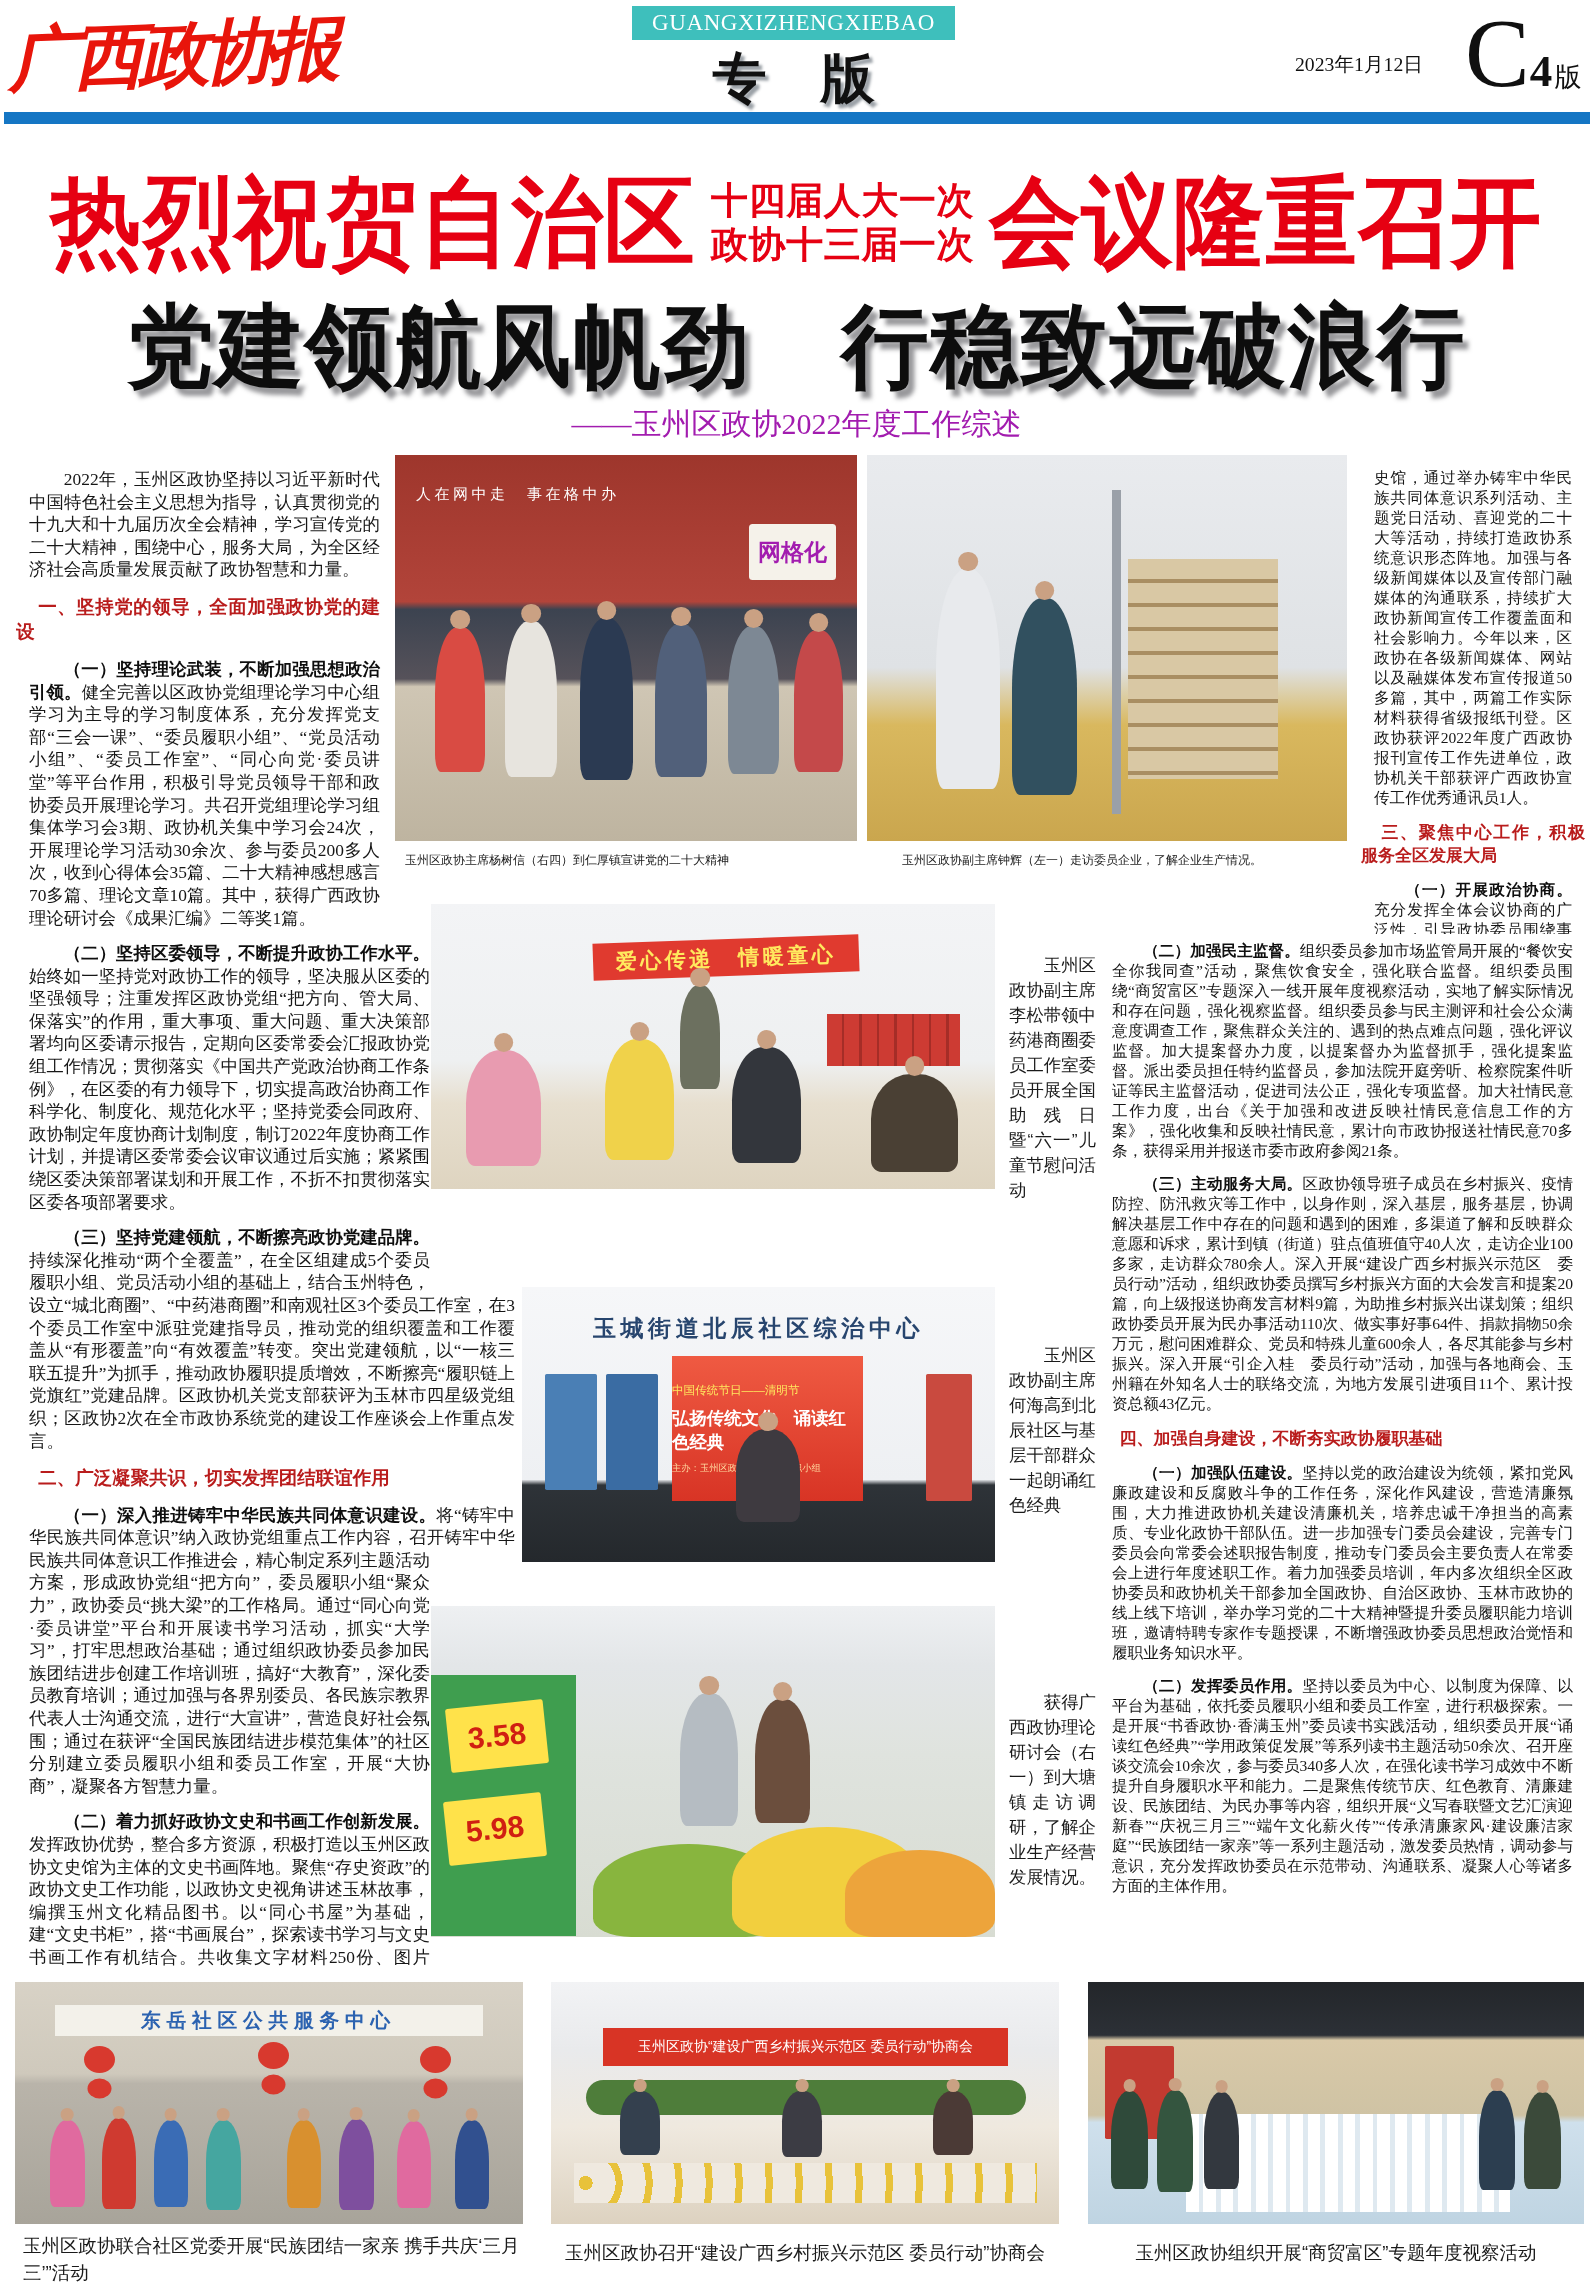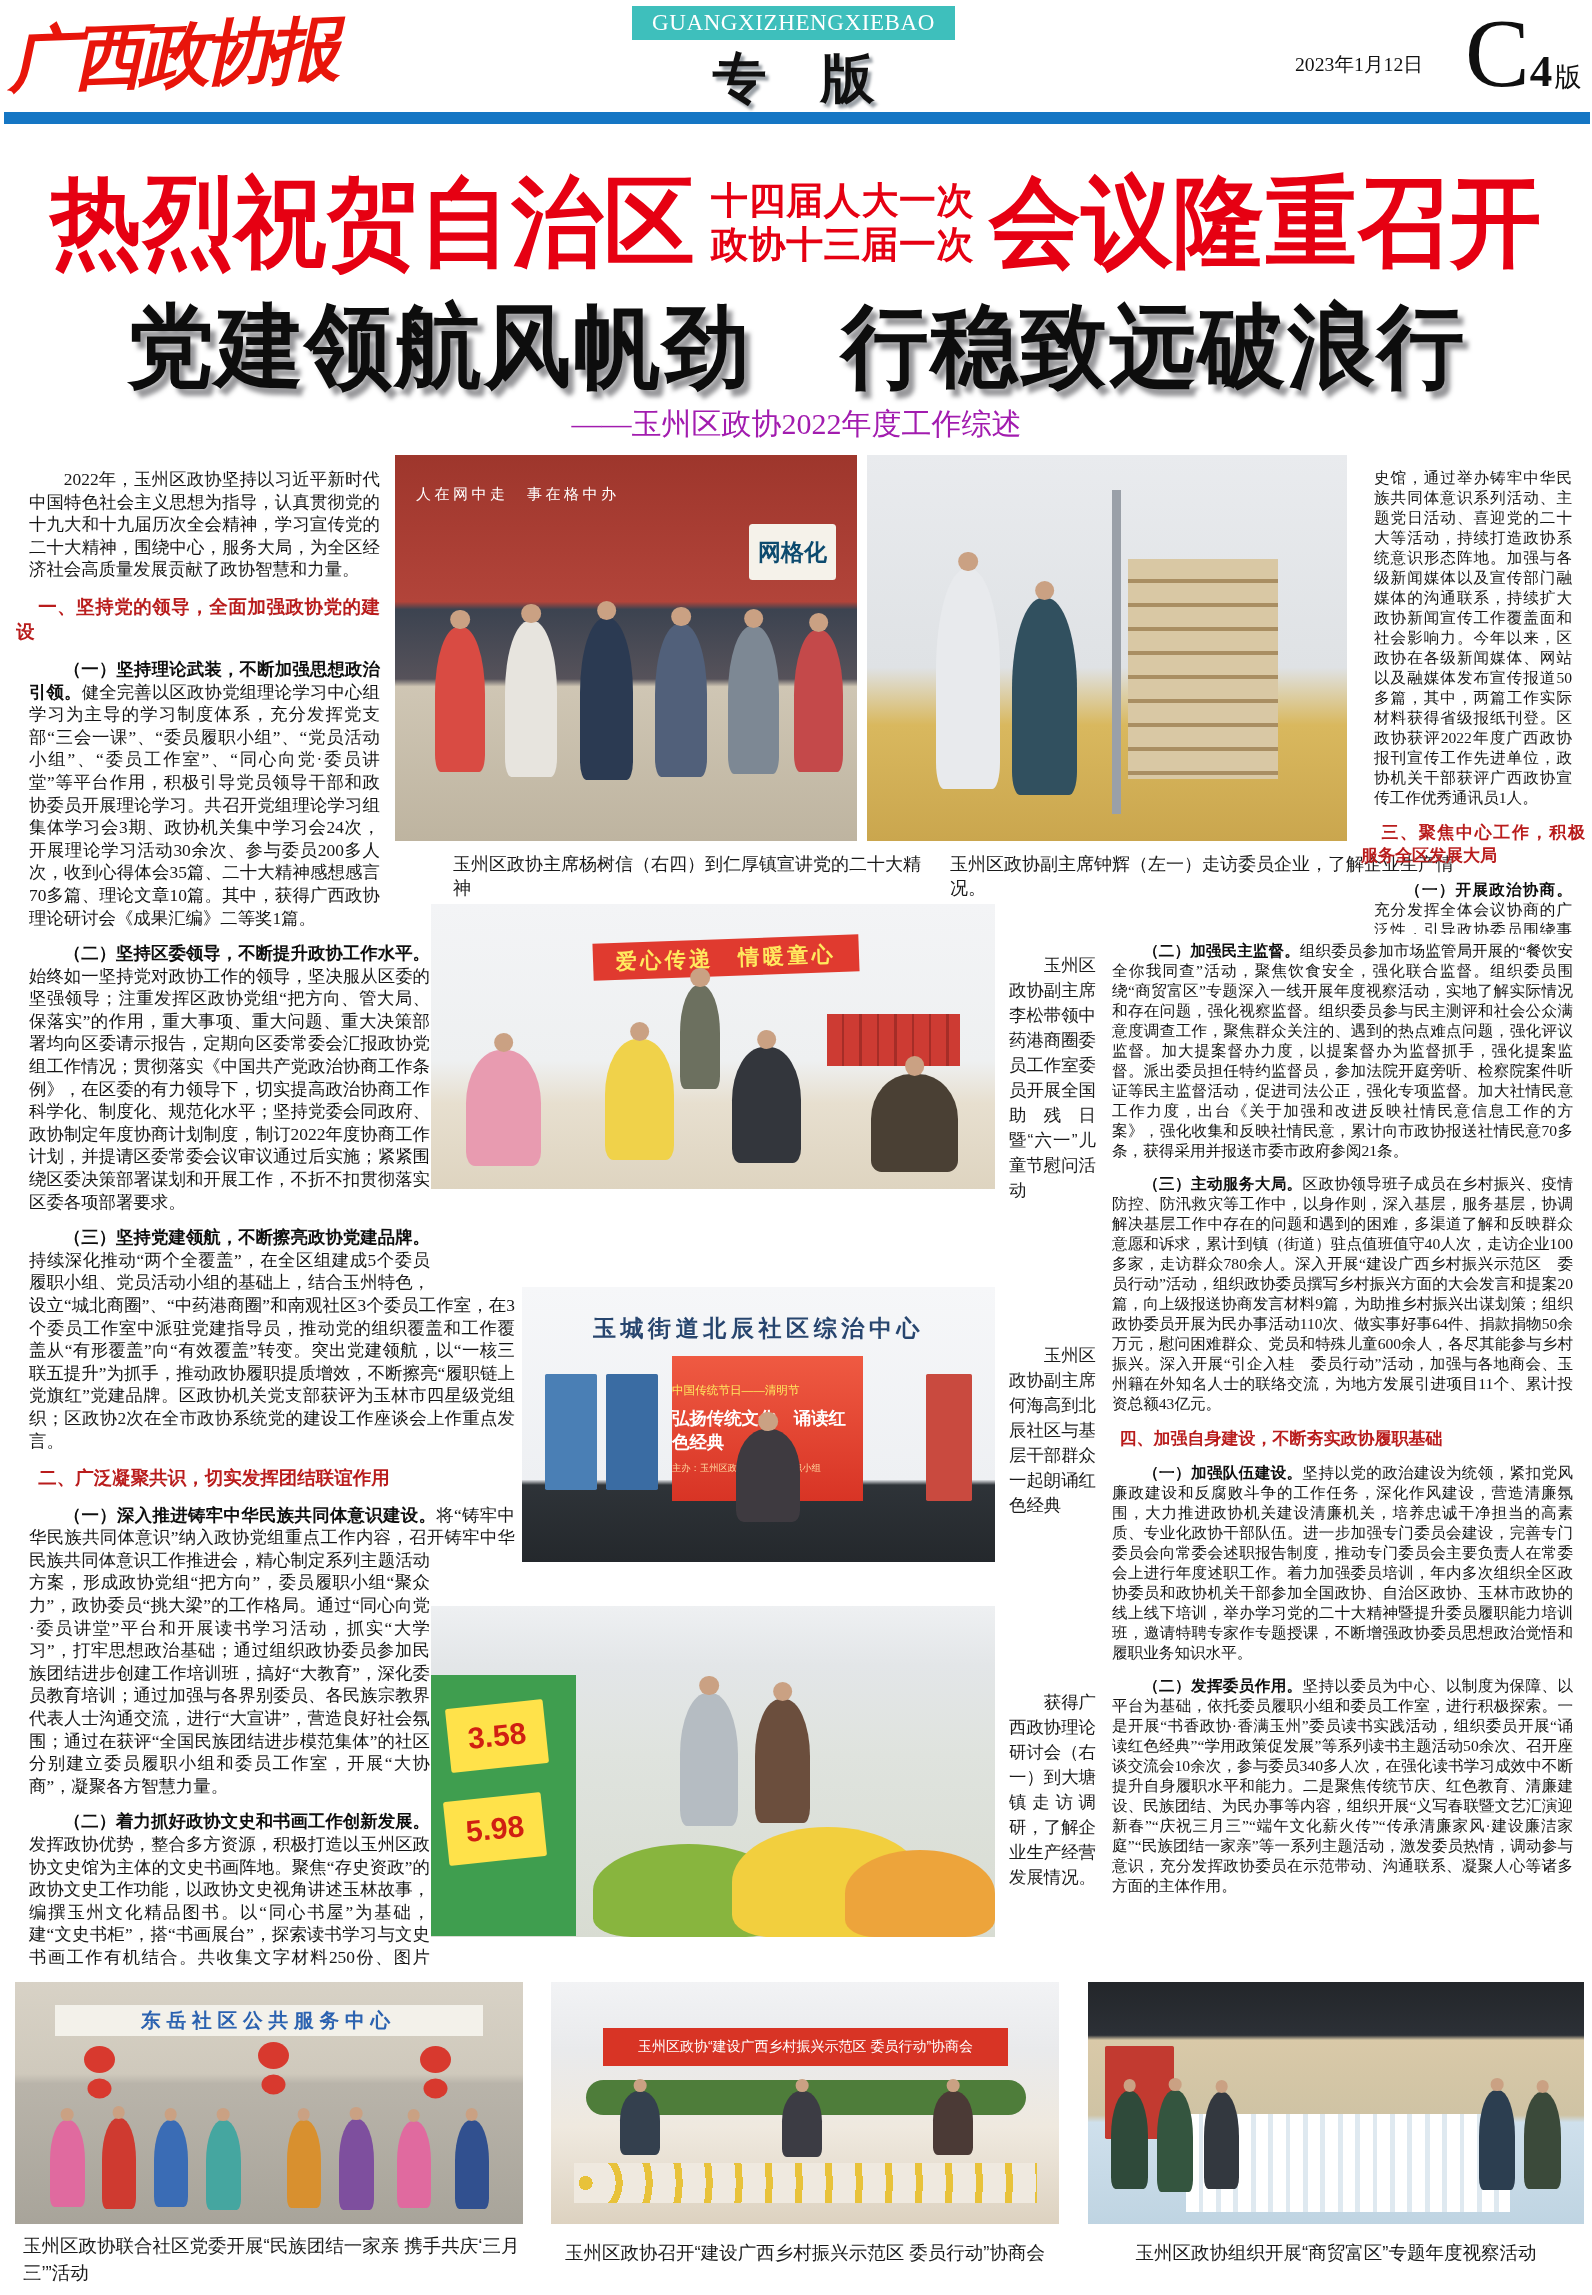--- a/index.html
+++ b/index.html
@@ -47,21 +47,21 @@
   .para{margin:13px;text-indent:2em;}
   .para.cont{text-indent:0;}
   .lead{font-family:"Liberation Sans",sans-serif;font-weight:bold;color:#0e0e0e;}
   .sec-head{margin:2.3px 0;font-family:"Liberation Sans",sans-serif;font-weight:bold;color:#b91c1c;
             text-indent:1.2em;}
   .col-left .sec-head{font-size:18.5px;line-height:25.5px;}
   .col-rtop .sec-head,.col-rmain .sec-head{font-size:17px;line-height:23px;}
 
   
   .cap{font-family:"Liberation Sans",sans-serif;color:#1a1a1a;}
-  .cap-top{font-size:18px;margin-left:48px;}
+  .cap-top{font-size:12px;}
   .cap-side{width:87px;font-size:17.4px;line-height:25px;text-align:justify;}
   .cap-bottom{font-size:18.5px;line-height:27px;}
 
   
   .photo{overflow:hidden;}
   .ph-label{position:absolute;white-space:nowrap;}
 
   .photo1{background:linear-gradient(180deg,#9e362c 0%,#b2443a 38%,#3c4350 40%,#56525a 58%,#cfc6b4 60%,#beb4a0 100%);}
   .photo2{background:linear-gradient(180deg,#e9ebee 0%,#dfe2e5 55%,#d9b85e 70%,#caa64e 100%);}
   .photo3{background:linear-gradient(180deg,#f3f4f6 0%,#eef0f1 55%,#e7dfcf 70%,#ded4c0 100%);}
@@ -126,21 +126,21 @@
     <p class="para"><b class="lead">（三）坚持党建领航，不断擦亮政协党建品牌。</b><span>持续深化推动“两个全覆盖”，在全区组建成5个委员履职小组、党员活动小组的基础上，结合玉州特色，设立“城北商圈”、“中药港商圈”和南观社区3个委员工作室，在3个委员工作室中派驻党建指导员，推动党的组织覆盖和工作覆盖从“有形覆盖”向“有效覆盖”转变。突出党建领航，以“一核三联五提升”为抓手，推动政协履职提质增效，不断擦亮“履职链上党旗红”党建品牌。区政协机关党支部获评为玉林市四星级党组织；区政协2次在全市政协系统党的建设工作座谈会上作重点发言。</span></p>
     <p class="sec-head">二、广泛凝聚共识，切实发挥团结联谊作用</p>
     <p class="para"><b class="lead">（一）深入推进铸牢中华民族共同体意识建设。</b><span>将“铸牢中华民族共同体意识”纳入政协党组重点工作内容，召开铸牢中华民族共同体意识工作推进会，精心制定系列主题活动方案，形成政协党组“把方向”，委员履职小组“聚众力”，政协委员“挑大梁”的工作格局。通过“同心向党·委员讲堂”平台和开展读书学习活动，抓实“大学习”，打牢思想政治基础；通过组织政协委员参加民族团结进步创建工作培训班，搞好“大教育”，深化委员教育培训；通过加强与各界别委员、各民族宗教界代表人士沟通交流，进行“大宣讲”，营造良好社会氛围；通过在获评“全国民族团结进步模范集体”的社区分别建立委员履职小组和委员工作室，开展“大协商”，凝聚各方智慧力量。</span></p>
     <p class="para"><b class="lead">（二）着力抓好政协文史和书画工作创新发展。</b><span>发挥政协优势，整合多方资源，积极打造以玉州区政协文史馆为主体的文史书画阵地。聚焦“存史资政”的政协文史工作功能，以政协文史视角讲述玉林故事，编撰玉州文化精品图书。以“同心书屋”为基础，建“文史书柜”，搭“书画展台”，探索读书学习与文史书画工作有机结合。共收集文字材料250份、图片3000多张、录像20多份，收到爱心人士捐赠的一批具有存史和研究价值的“三亲”史料，收到艺术界人士书画作品80多件，在市政协书画摄影作品展展出作品16件；出版8期《玉州文史》，组织开展各类文史书画活动60余场，先后接待多个政协考察组到玉州区政协文史馆参观考察，累计接待参观人数达500多人（次）。</span></p>
 
   </div>
 
   <div class="abs photo photo1" style="left:395px;top:455px;width:462px;height:386px;">
     <div class="ph-label" style="left:21px;top:30px;color:#fff;font-size:15px;letter-spacing:3.5px;font-family:'Liberation Sans',sans-serif;">人在网中走　事在格中办</div>
     <div class="banner" style="right:21px;top:69px;width:87px;height:56px;background:#f5f2ea;border-radius:3.5px;">
-      <span style="color:#0c4a6e;font-weight:bold;font-size:23px;font-family:Liberation Sans, sans-serif;">网格化</span>
+      <span style="color:#a21caf;font-weight:bold;font-size:23px;font-family:Liberation Sans, sans-serif;">网格化</span>
     </div>
     <div class="fig" style="left:40px;bottom:69px;width:50px;height:145px;background:#d94b43;"></div>
     <div class="fig" style="left:110px;bottom:64px;width:52px;height:156px;background:#e7e4de;"></div>
     <div class="fig" style="left:185px;bottom:61px;width:53px;height:162px;background:#2b3a52;"></div>
     <div class="fig" style="left:260px;bottom:64px;width:52px;height:153px;background:#51607a;"></div>
     <div class="fig" style="left:333px;bottom:67px;width:51px;height:148px;background:#7d8894;"></div>
     <div class="fig" style="left:399px;bottom:69px;width:49px;height:142px;background:#c4494a;"></div>
   </div>
   <div class="abs cap cap-top" style="left:405px;top:852px;width:480px;">玉州区政协主席杨树信（右四）到仁厚镇宣讲党的二十大精神</div>
 

